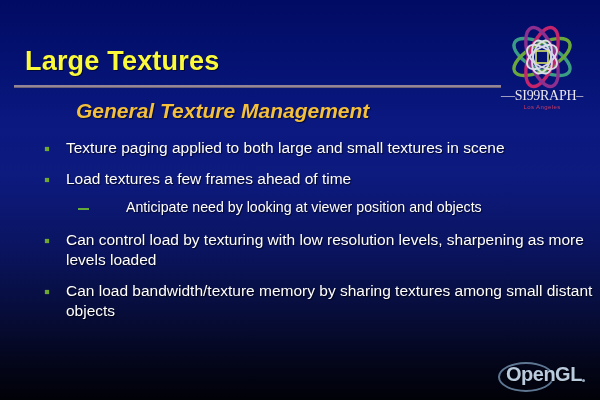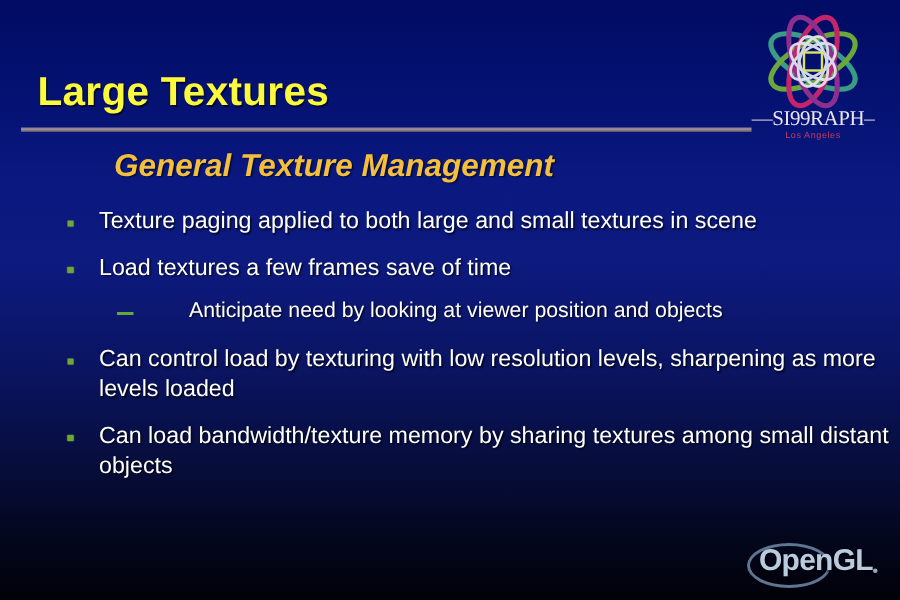--- a/index.html
+++ b/index.html
@@ -106,21 +106,21 @@
   }
   .bullet-row.level2 .bullet-text {
     font-size: 14.2px;
     line-height: 19px;
   }
 
   
   #siggraph-logo {
     position: absolute;
     right: 6px;
-    top: 8px;
+    top: 24px;
     width: 104px;
     height: 96px;
   }
   #siggraph-rings {
     position: absolute;
     left: 12px;
     top: 0px;
     width: 80px;
     height: 66px;
   }
@@ -203,21 +203,21 @@
 
   <div id="body">
 
     <div class="bullet-row level1">
       <span class="marker-square"></span>
       <span class="bullet-text">Texture paging applied to both large and small textures in scene</span>
     </div>
 
     <div class="bullet-row level1">
       <span class="marker-square"></span>
-      <span class="bullet-text">Load textures a few frames save of time</span>
+      <span class="bullet-text">Load textures a few frames ahead of time</span>
     </div>
 
     <div class="bullet-row level2">
       <span class="marker-dash"></span>
       <span class="bullet-text">Anticipate need by looking at viewer position and objects</span>
     </div>
 
     <div class="bullet-row level1">
       <span class="marker-square"></span>
       <span class="bullet-text">Can control load by texturing with low resolution levels, sharpening as more levels loaded</span>

